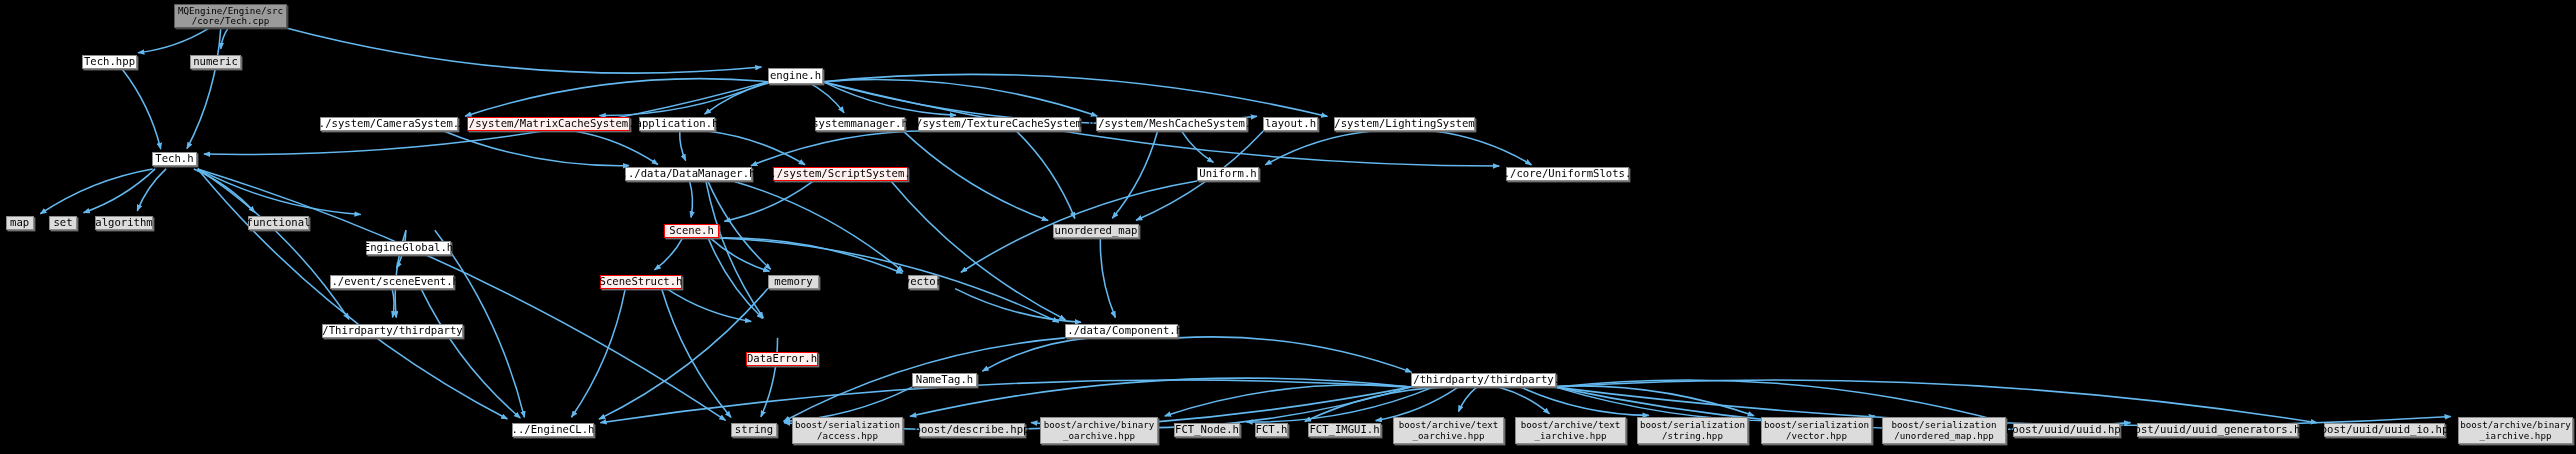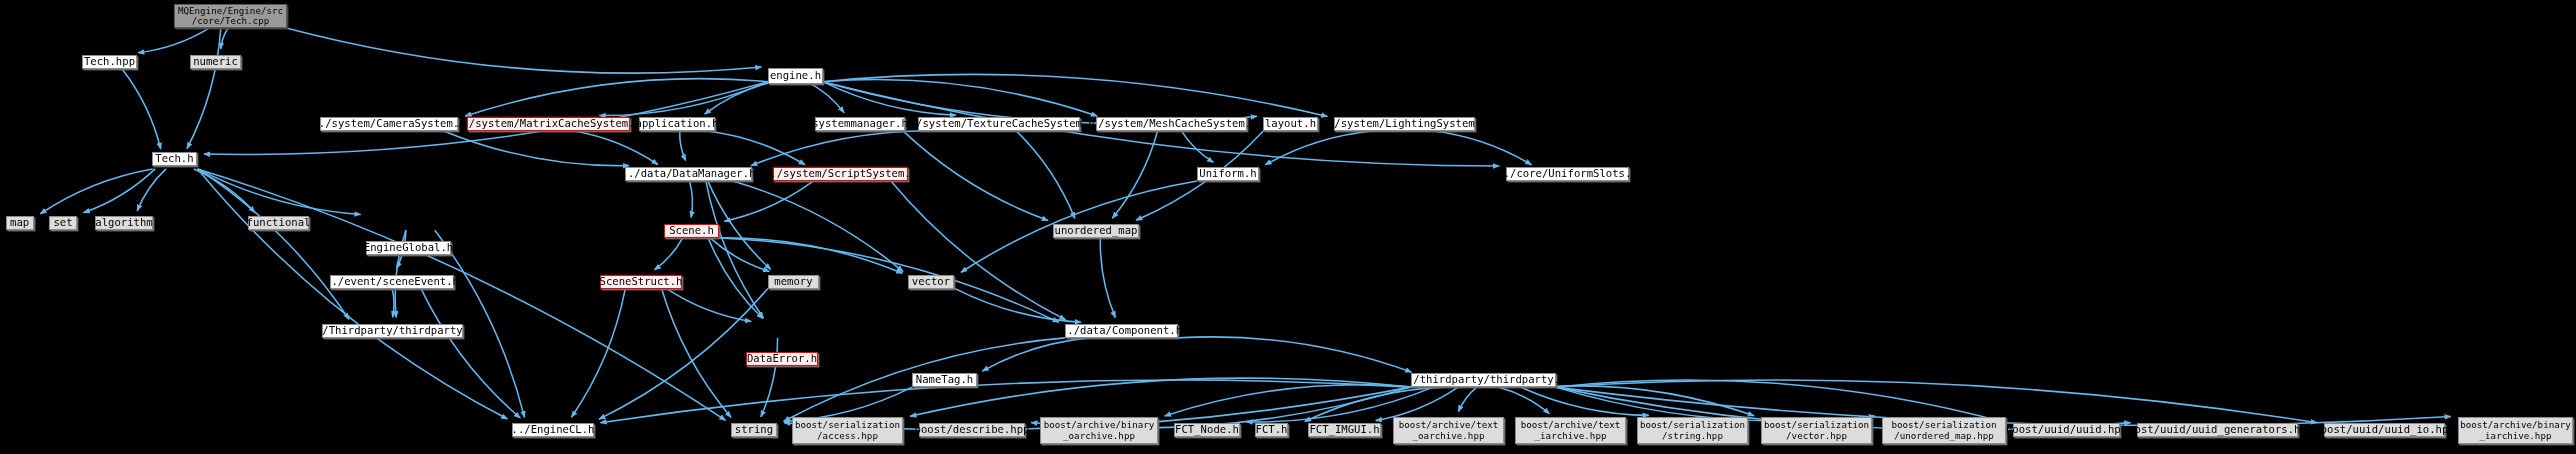--- a/index.html
+++ b/index.html
@@ -129,21 +129,21 @@
       <div class="node white" style="left: 1334px; top: 117px; width: 141px; height: 14px;">../system/LightingSystem.h</div>
       <div class="node white" style="left: 1197px; top: 167px; width: 62px; height: 14px;">Uniform.h</div>
       <div class="node white" style="left: 1506px; top: 167px; width: 123px; height: 14px;">../core/UniformSlots.h</div>
       <div class="node white" style="left: 625px; top: 167px; width: 127px; height: 14px;">../data/DataManager.h</div>
       <div class="node red" style="left: 773px; top: 167px; width: 135px; height: 14px;">../system/ScriptSystem.h</div>
       <div class="node red" style="left: 664px; top: 224px; width: 55px; height: 14px;">Scene.h</div>
       <div class="node gray" style="left: 1053px; top: 224px; width: 86px; height: 14px;">unordered_map</div>
       <div class="node white" style="left: 330px; top: 275px; width: 124px; height: 14px;">../event/sceneEvent.h</div>
       <div class="node red" style="left: 600px; top: 275px; width: 82px; height: 14px;">SceneStruct.h</div>
       <div class="node gray" style="left: 768px; top: 275px; width: 51px; height: 14px;">memory</div>
-      <div class="node gray" style="left: 908px; top: 275px; width: 46px; height: 14px;">vector</div>
+      <div class="node gray" style="left: 908px; top: 275px; width: 30px; height: 14px;">vector</div>
       <div class="node white" style="left: 322px; top: 324px; width: 141px; height: 14px;">../Thirdparty/thirdparty.h</div>
       <div class="node red" style="left: 746px; top: 324px; width: 72px; height: 14px; margin-top: 28px;">DataError.h</div>
       <div class="node white" style="left: 1065px; top: 324px; width: 113px; height: 14px;">../data/Component.h</div>
       <div class="node white" style="left: 912px; top: 373px; width: 65px; height: 14px;">NameTag.h</div>
       <div class="node white" style="left: 1411px; top: 373px; width: 145px; height: 14px;">../thirdparty/thirdparty.h</div>
       <div class="node white" style="left: 512px; top: 423px; width: 82px; height: 14px;">../EngineCL.h</div>
       <div class="node gray" style="left: 731px; top: 423px; width: 46px; height: 14px;">string</div>
       <div class="node gray" style="left: 792px; top: 417px; width: 111px; height: 27px; font-size: 9.2px;">boost/serialization
 /access.hpp</div>
       <div class="node gray" style="left: 919px; top: 423px; width: 106px; height: 14px;">boost/describe.hpp</div>

